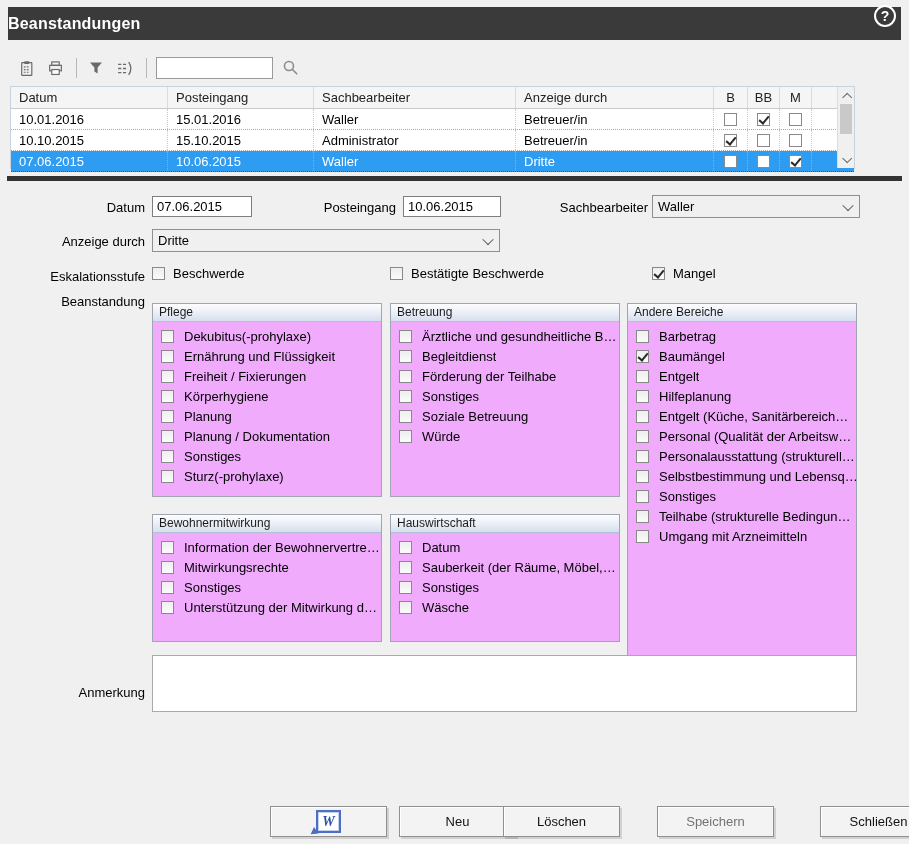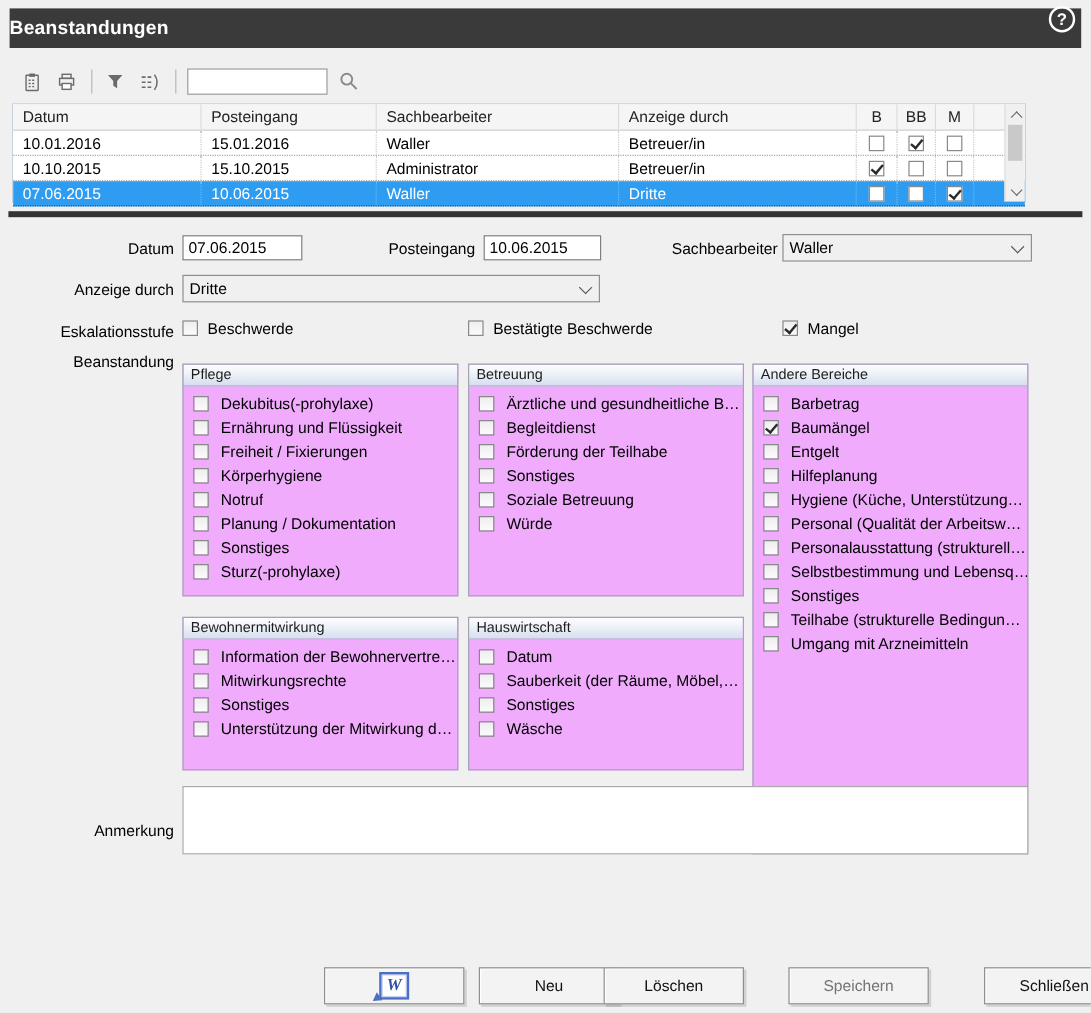--- a/index.html
+++ b/index.html
@@ -255,21 +255,21 @@
           <div class="gitem">
             <span class="cb"></span>
             <span class="gilabel">Freiheit / Fixierungen</span>
           </div>
           <div class="gitem">
             <span class="cb"></span>
             <span class="gilabel">Körperhygiene</span>
           </div>
           <div class="gitem">
             <span class="cb"></span>
-            <span class="gilabel">Notruf</span>
+            <span class="gilabel">Planung</span>
           </div>
           <div class="gitem">
             <span class="cb"></span>
             <span class="gilabel">Planung / Dokumentation</span>
           </div>
           <div class="gitem">
             <span class="cb"></span>
             <span class="gilabel">Sonstiges</span>
           </div>
           <div class="gitem">
@@ -321,21 +321,21 @@
           <div class="gitem">
             <span class="cb"></span>
             <span class="gilabel">Entgelt</span>
           </div>
           <div class="gitem">
             <span class="cb"></span>
             <span class="gilabel">Hilfeplanung</span>
           </div>
           <div class="gitem">
             <span class="cb"></span>
-            <span class="gilabel">Hygiene (Küche, Unterstützung…</span>
+            <span class="gilabel">Entgelt (Küche, Sanitärbereich…</span>
           </div>
           <div class="gitem">
             <span class="cb"></span>
             <span class="gilabel">Personal (Qualität der Arbeitsw…</span>
           </div>
           <div class="gitem">
             <span class="cb"></span>
             <span class="gilabel">Personalausstattung (strukturell…</span>
           </div>
           <div class="gitem">

